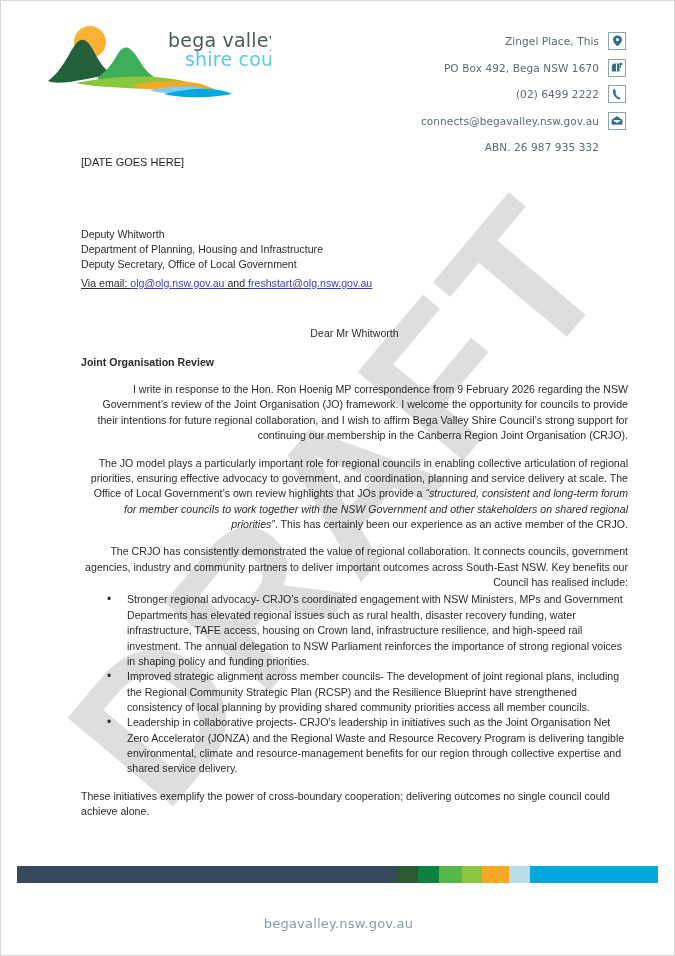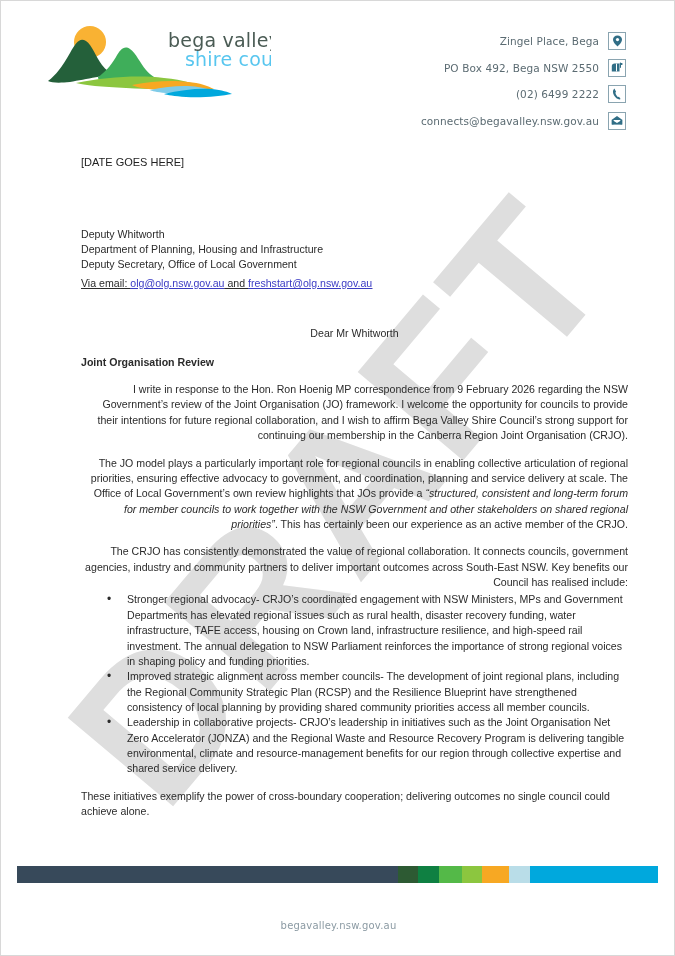--- a/index.html
+++ b/index.html
@@ -188,21 +188,21 @@
     height: 17px;
     display: flex;
   }
   #color-bar .seg { height: 100%; }
   #footer-url {
     position: absolute;
     bottom: 24px;
     width: 675px;
     text-align: center;
     font-family: "DejaVu Sans", sans-serif;
-    font-size: 10px;
+    font-size: 13px;
     color: #8b9aa3;
     letter-spacing: 0.2px;
   }
 </style>
 </head>
 <body>
 
 <div id="page">
 
   <div id="watermark">
@@ -229,31 +229,31 @@
         <path d="M118 71 C 134 67, 152 65, 166 66 C 176 67, 182 69, 186 71 C 176 73, 156 75, 140 74 C 128 73, 121 72, 118 71 Z" fill="#00a8dd"></path>
 
         <text class="logo-word-1" x="122" y="24">bega valley</text>
         <text class="logo-word-2" x="139" y="43">shire council</text>
       </svg>
     </div>
 
     <div id="contact-block">
 
       <div class="contact-row">
-        <span class="contact-text">Zingel Place, Bega</span>
+        <span class="contact-text">Zingel Place, This</span>
         <span class="contact-icon">
           <svg width="11" height="12" viewBox="0 0 11 12">
             <path d="M5.5 0.6 C2.9 0.6 1 2.5 1 4.7 C1 7.6 5.5 11.4 5.5 11.4 C5.5 11.4 10 7.6 10 4.7 C10 2.5 8.1 0.6 5.5 0.6 Z" fill="#316e86"></path>
             <circle cx="5.5" cy="4.6" r="1.6" fill="#ffffff"></circle>
           </svg>
         </span>
       </div>
 
       <div class="contact-row">
-        <span class="contact-text">PO Box 492, Bega NSW 2550</span>
+        <span class="contact-text">PO Box 492, Bega NSW 1670</span>
         <span class="contact-icon">
           <svg width="12" height="11" viewBox="0 0 12 11">
             <path d="M0.8 4.0 C0.8 2.5 2.0 1.6 3.5 1.6 L8.5 1.6 L8.5 9.4 L0.8 9.4 Z" fill="#316e86"></path>
             <rect x="5.0" y="1.6" width="1.0" height="7.8" fill="#ffffff"></rect>
             <rect x="8.9" y="0.6" width="1.1" height="5.2" fill="#316e86"></rect>
             <path d="M8.9 1.0 L11.4 1.0 L11.4 3.0 L8.9 3.0 Z" fill="#316e86"></path>
           </svg>
         </span>
       </div>
 
@@ -270,20 +270,23 @@
         <span class="contact-text">connects@begavalley.nsw.gov.au</span>
         <span class="contact-icon">
           <svg width="12" height="11" viewBox="0 0 12 11">
             <path d="M0.8 4.8 L6.0 1.0 L11.2 4.8 L11.2 9.6 L0.8 9.6 Z" fill="#316e86"></path>
             <path d="M2.6 5.0 L9.4 5.0 L9.4 9.6 L2.6 9.6 Z" fill="#ffffff"></path>
             <path d="M0.8 4.8 L6.0 8.0 L11.2 4.8 L11.2 9.6 L0.8 9.6 Z" fill="#316e86"></path>
           </svg>
         </span>
       </div>
 
+      <div class="contact-row abn-row">
+        <span class="contact-text">ABN. 26 987 935 332</span>
+      </div>
 
     </div>
   </div>
 
   <div id="letter">
 
     <div class="date-line">[DATE GOES HERE]</div>
 
     <div class="recipient">
       <div>Deputy Whitworth</div>

